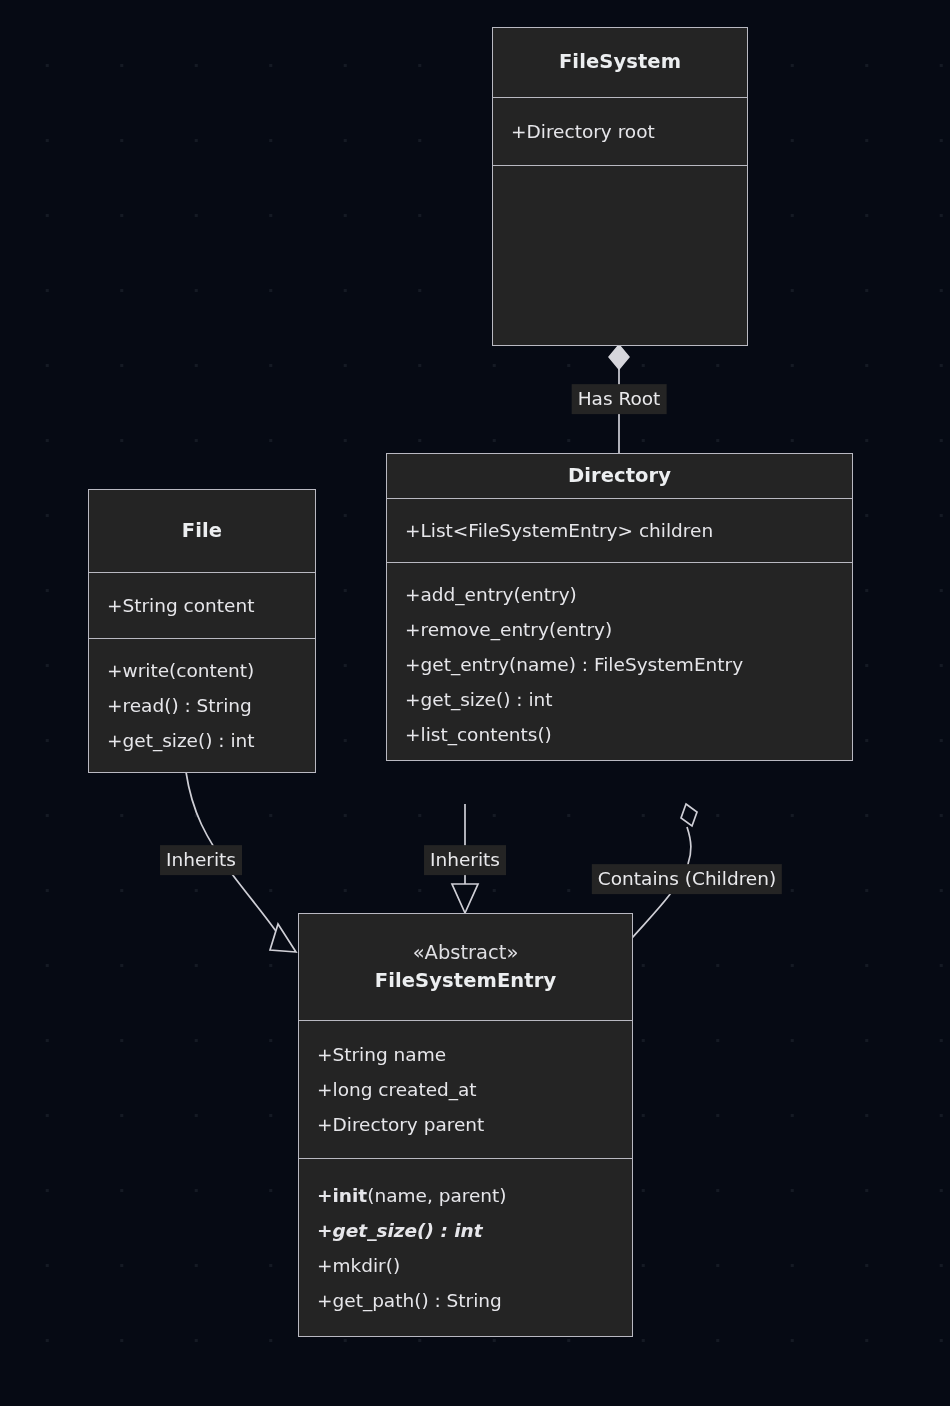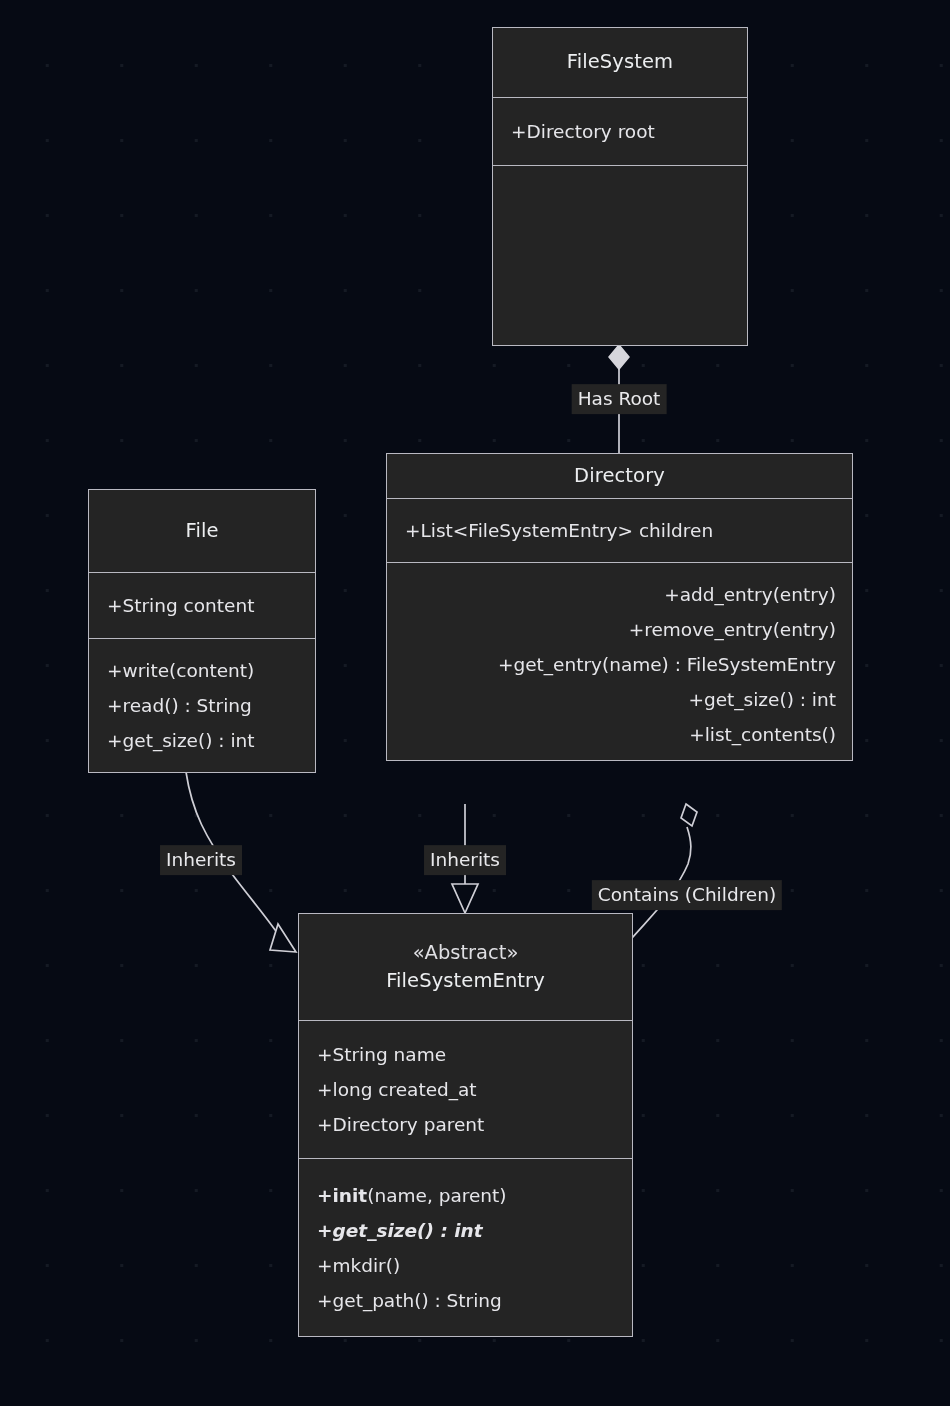--- a/index.html
+++ b/index.html
@@ -39,21 +39,21 @@
     color: #e9e9ec;
   }
   .uml-stereotype {
     font-size: 19.5px;
     font-weight: 400;
     line-height: 1.5;
     color: #dfdfe3;
   }
   .uml-title {
     font-size: 19.5px;
-    font-weight: 400;
+    font-weight: 700;
     line-height: 1.45;
     letter-spacing: .1px;
     color: #eceef0;
   }
   .uml-compartment {
     box-sizing: border-box;
     padding: 14px 16px 14px 18px;
     display: flex;
     flex-direction: column;
     justify-content: center;
@@ -124,21 +124,21 @@
     </div>
   </div>
 
   <div class="uml-class" style="left:386px; top:453px; width:467px; height:308px;">
     <div class="uml-header" style="height:70px;">
       <div class="uml-title">Directory</div>
     </div>
     <div class="uml-compartment divided" style="height:68px;">
       <div class="uml-row">+List&lt;FileSystemEntry&gt; children</div>
     </div>
-    <div class="uml-compartment" style="flex:1;text-align:right;">
+    <div class="uml-compartment" style="flex:1;">
       <div class="uml-row">+add_entry(entry)</div>
       <div class="uml-row">+remove_entry(entry)</div>
       <div class="uml-row">+get_entry(name) : FileSystemEntry</div>
       <div class="uml-row">+get_size() : int</div>
       <div class="uml-row">+list_contents()</div>
     </div>
   </div>
 
   <div class="uml-class" style="left:88px; top:489px; width:228px; height:284px;">
     <div class="uml-header" style="height:88px;">
@@ -171,15 +171,15 @@
       <div class="uml-row">+get_path() : String</div>
     </div>
   </div>
 
   <div class="edge-label" style="left:619px; top:399px;">Has Root</div>
 
   <div class="edge-label" style="left:201px; top:860px;">Inherits</div>
 
   <div class="edge-label" style="left:465px; top:860px;">Inherits</div>
 
-  <div class="edge-label" style="left:687px; top:879px;margin-top:16px;">Contains (Children)</div>
+  <div class="edge-label" style="left:687px; top:879px;">Contains (Children)</div>
 
 </div>
 
 </body></html>

